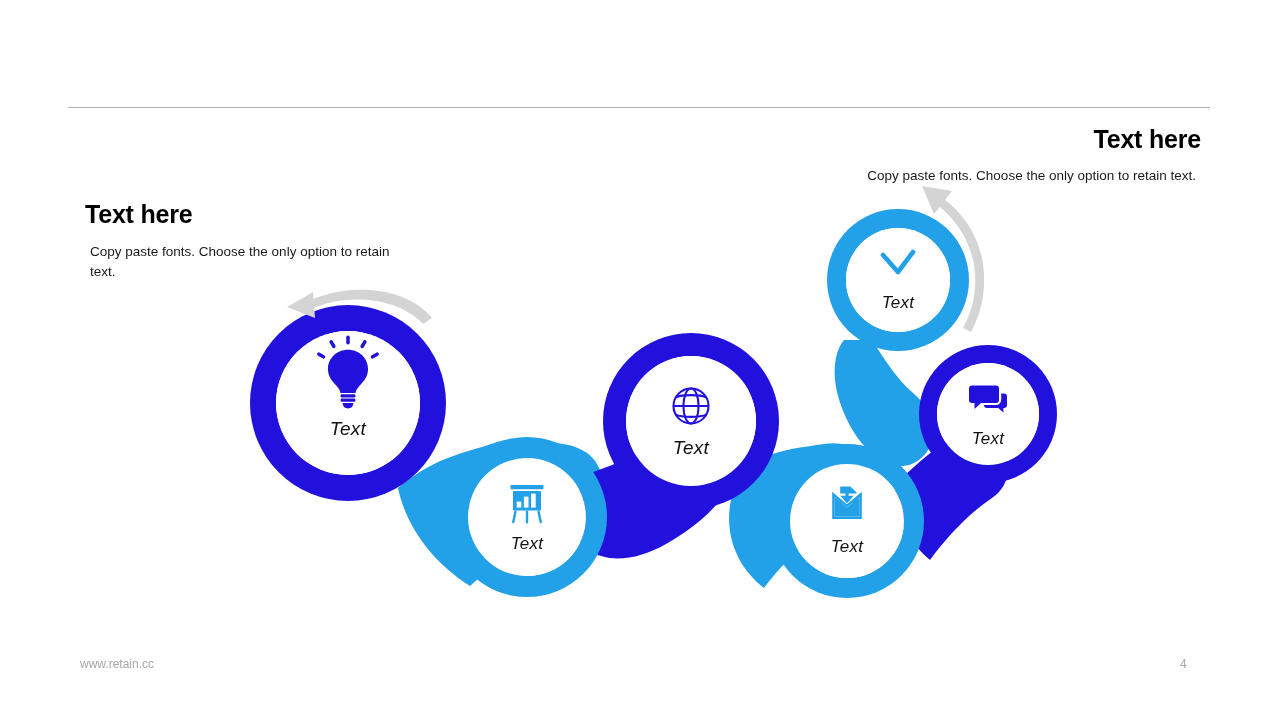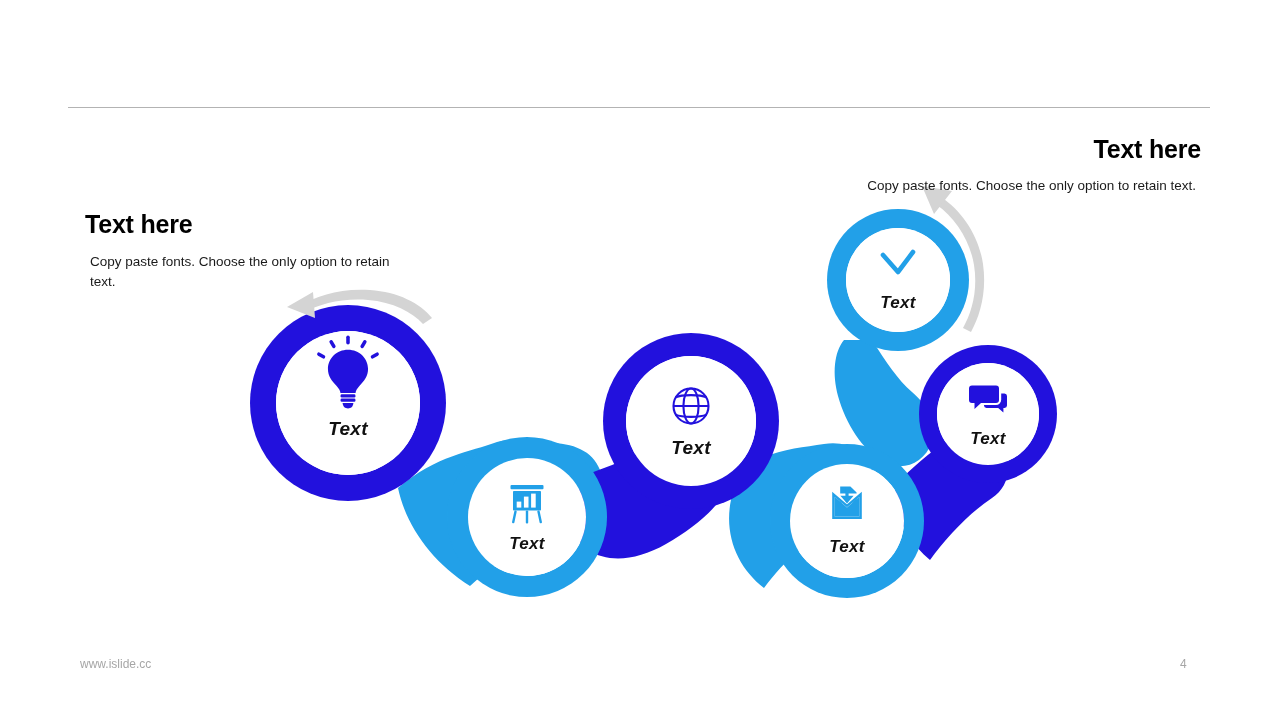--- a/index.html
+++ b/index.html
@@ -29,21 +29,21 @@
     background: #b3b3b3;
   }
 
   
   .textblock { position: absolute; }
   .textblock .heading {
     font-size: 25px;
     font-weight: bold;
     color: #000000;
     letter-spacing: -0.2px;
-    margin: 12px 0 13px 0;
+    margin: 2px 0 13px 0;
     line-height: 1.1;
   }
   .textblock .body {
     font-size: 13.5px;
     color: #1a1a1a;
     line-height: 1.55;
     margin: 5px;
   }
   #block-left {
     left: 85px;
@@ -65,21 +65,21 @@
     left: 0;
     top: 0;
     width: 1280px;
     height: 720px;
   }
 
   
   .node-label {
     position: absolute;
     font-size: 19px;
-    font-weight: bold;
+    font-weight: normal;
     font-style: italic;
     color: #111111;
     text-align: center;
     transform: translate(-50%, -50%);
     white-space: nowrap;
     letter-spacing: 0.3px;
   }
   .node-label.small { font-size: 17px; }
 
   
@@ -260,16 +260,16 @@
   <div class="textblock" id="block-left">
     <div class="heading">Text here</div>
     <div class="body">Copy paste fonts. Choose the only option to retain text.</div>
   </div>
 
   <div class="textblock" id="block-right">
     <div class="heading">Text here</div>
     <div class="body">Copy paste fonts. Choose the only option to retain text.</div>
   </div>
 
-  <div class="footer-url">www.islide.cc</div>
+  <div class="footer-url">www.retain.cc</div>
   <div class="page-number">4</div>
 
 </div>
 
 </body></html>

